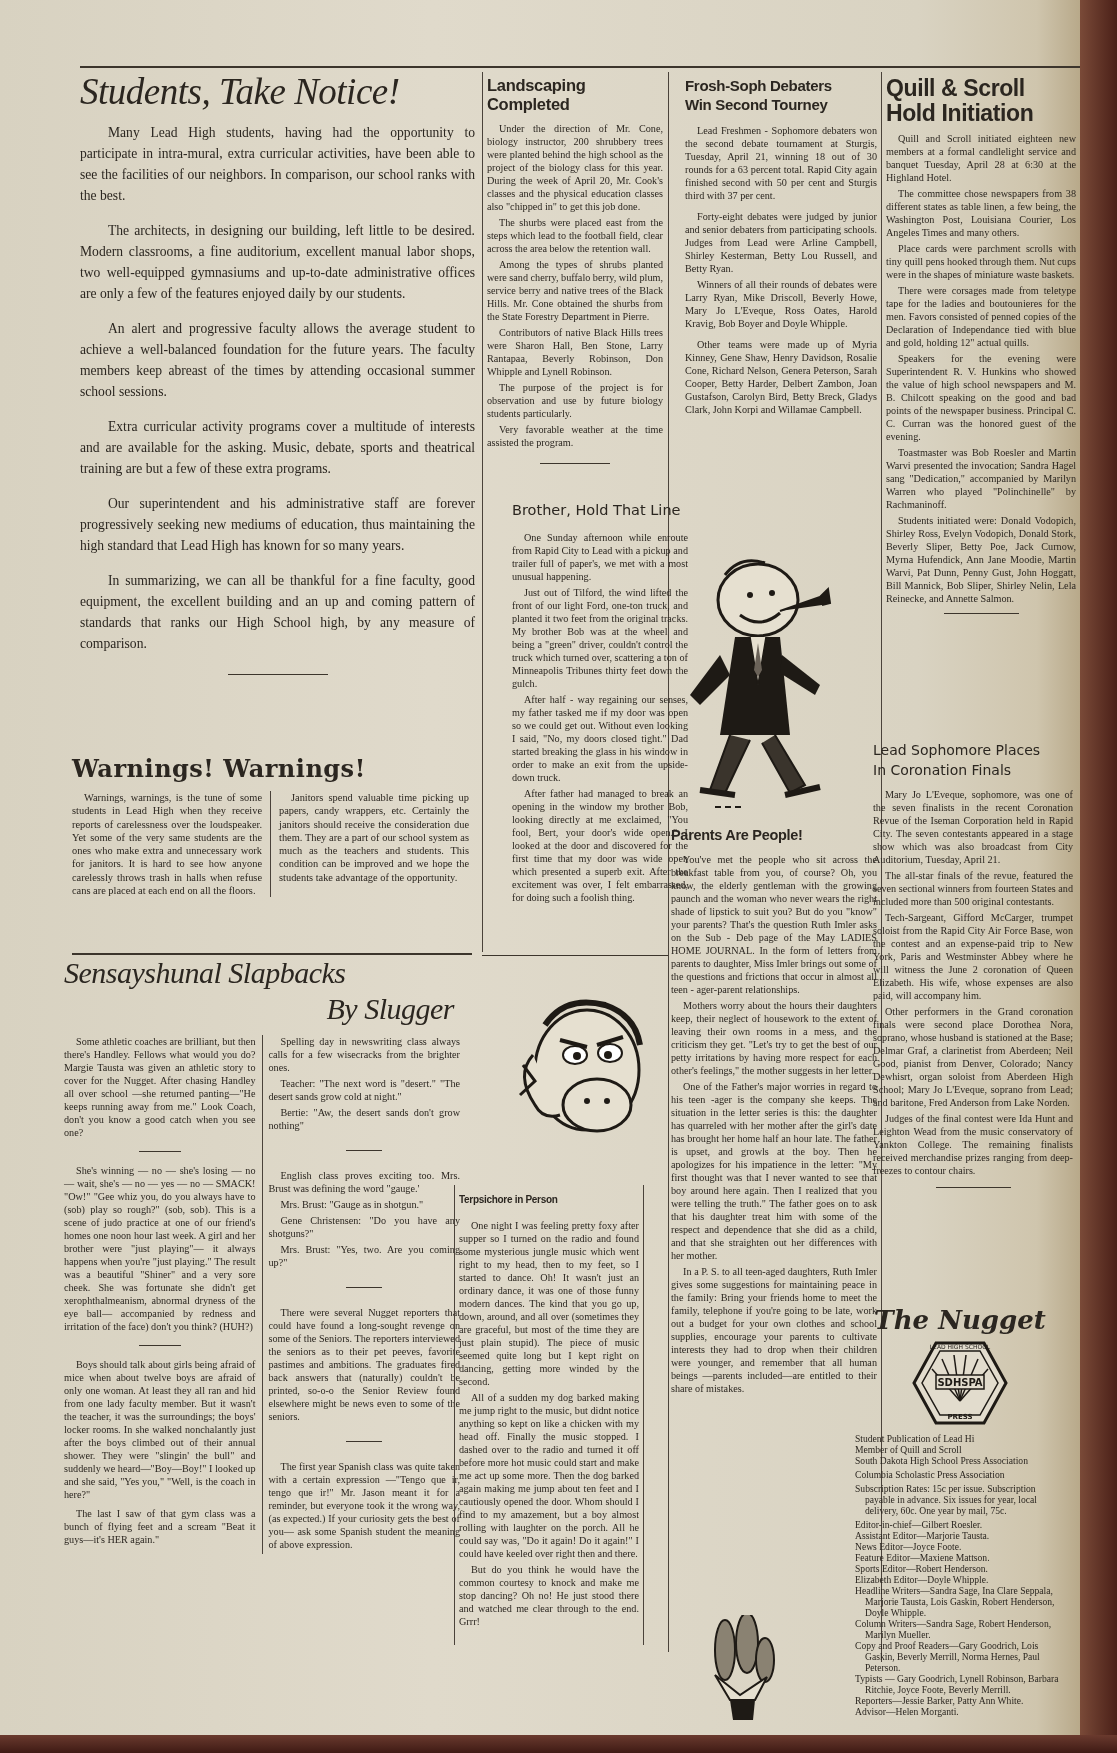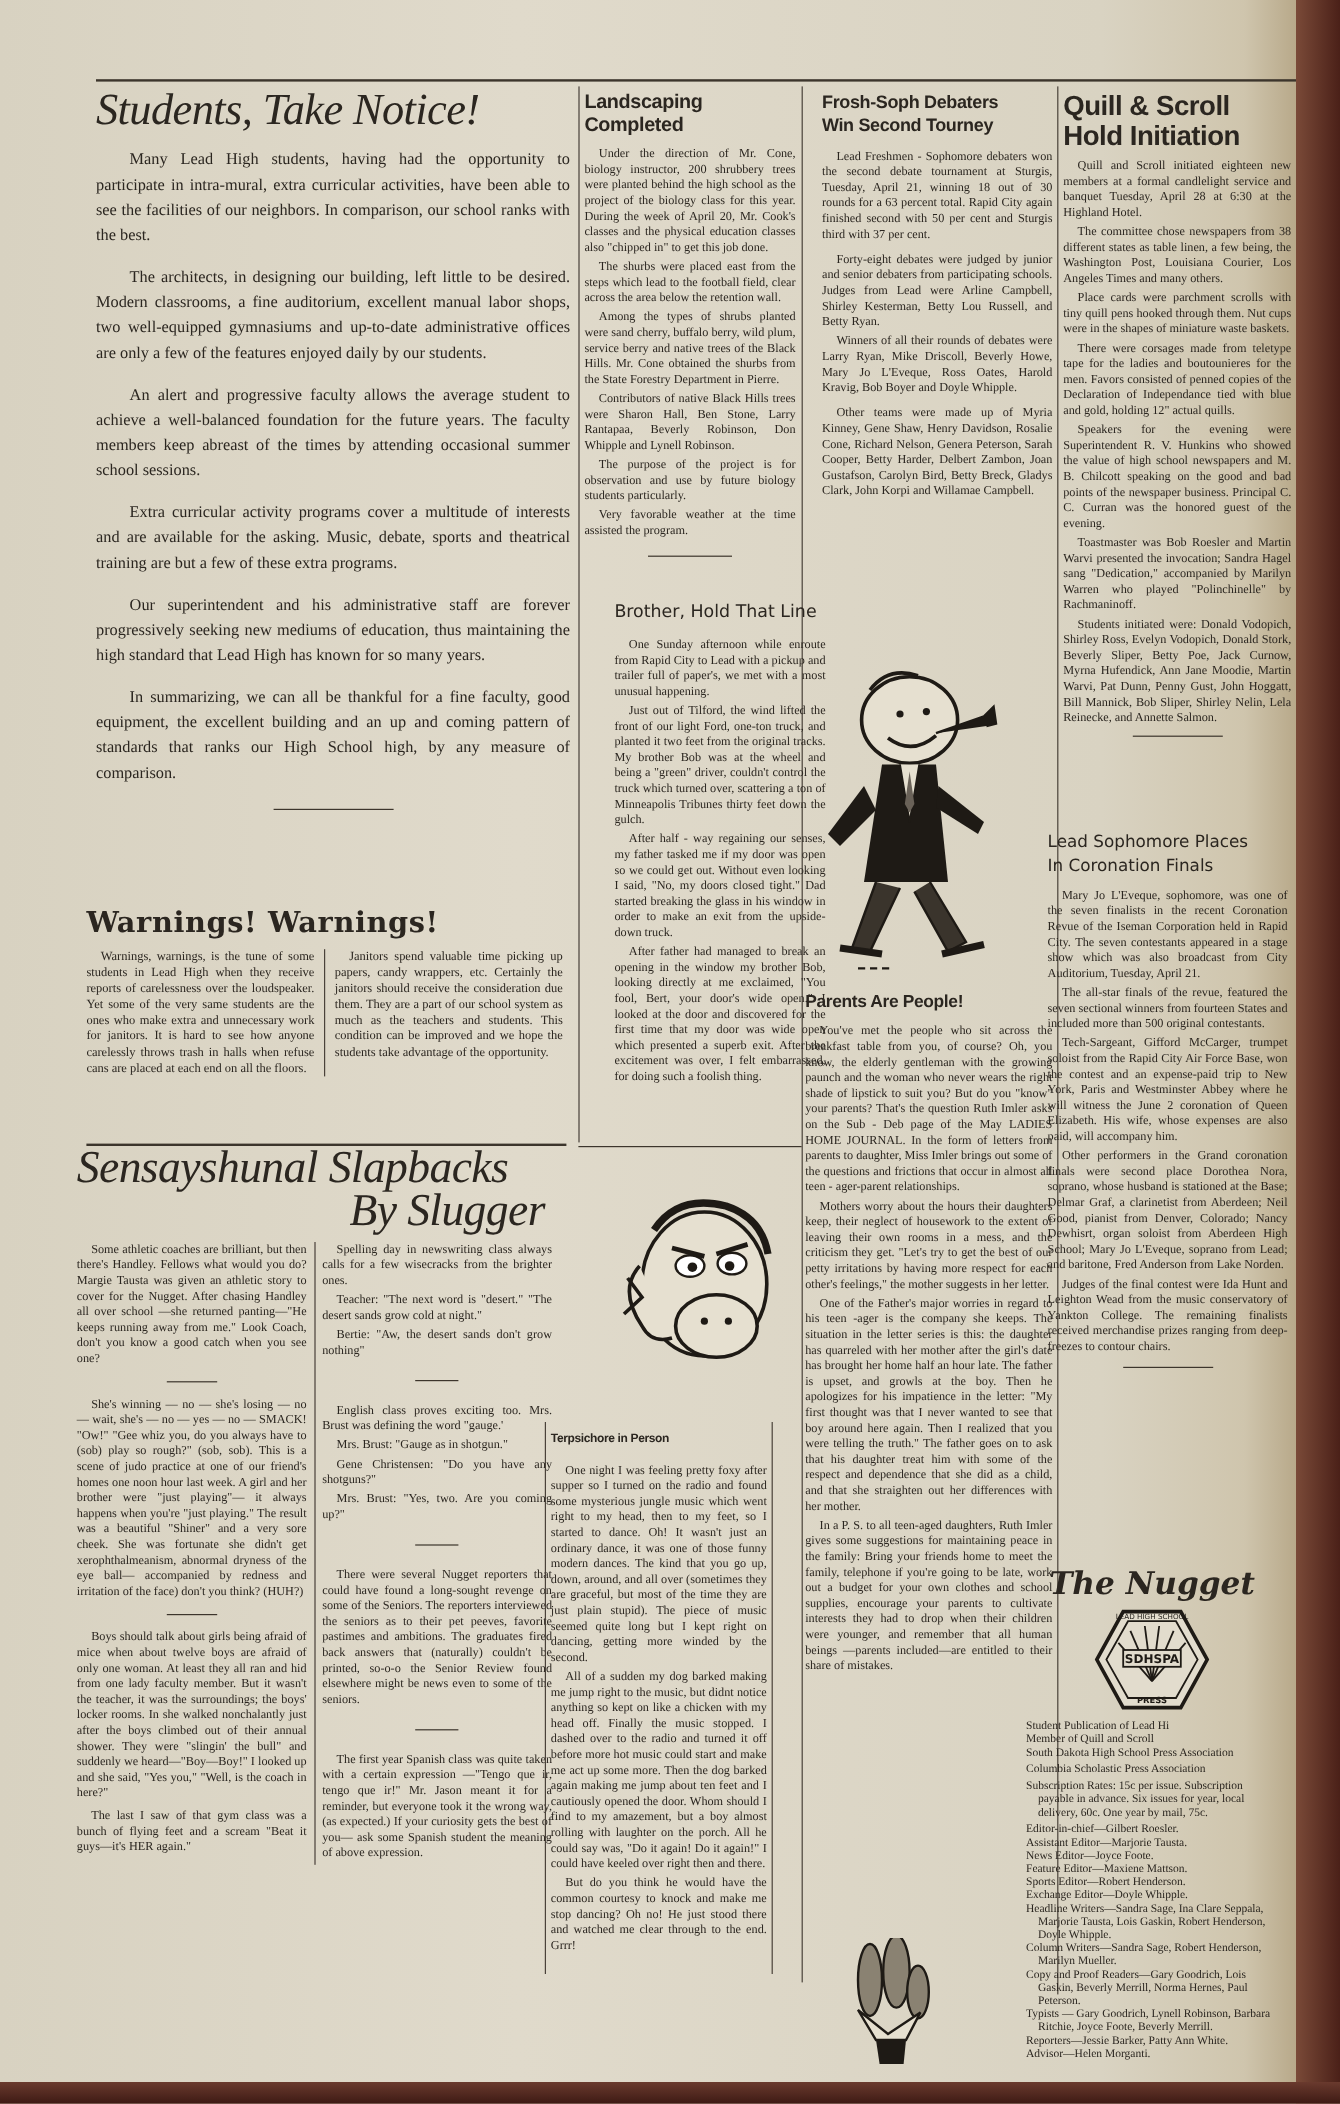--- a/index.html
+++ b/index.html
@@ -97,21 +97,21 @@
     <div style="display:flex; gap:8px;">
       <div class="body-text" style="width:190px; text-indent:12px; font-size:10.4px; line-height:13.3px;">Warnings, warnings, is the tune of some students in Lead High when they receive reports of carelessness over the loudspeaker. Yet some of the very same students are the ones who make extra and unnecessary work for janitors. It is hard to see how anyone carelessly throws trash in halls when refuse cans are placed at each end on all the floors.</div>
       <div style="width:1px; background:#4a423a;"></div>
       <div class="body-text" style="width:190px; text-indent:12px; font-size:10.4px; line-height:13.3px;">Janitors spend valuable time picking up papers, candy wrappers, etc. Certainly the janitors should receive the consideration due them. They are a part of our school system as much as the teachers and students. This condition can be improved and we hope the students take advantage of the opportunity.</div>
     </div>
   </div>
 
   <div class="abs" style="left:72px; top:953px; width:400px; height:2px; background:#3c352c;"></div>
 
   <div class="abs" style="left:64px; top:955px; width:396px;">
-    <div class="h-italic" style="font-size:38px; line-height:36px;">
+    <div class="h-italic" style="font-size:30px; line-height:36px;">
       <div>Sensayshunal Slapbacks</div>
       <div style="text-align:right; padding-right:6px;">By Slugger</div>
     </div>
     <div style="display:flex; gap:6px; margin-top:8px;">
       <div class="body-text" style="width:192px;">
         <p>Some athletic coaches are brilliant, but then there's Handley. Fellows what would you do? Margie Tausta was given an athletic story to cover for the Nugget. After chasing Handley all over school —she returned panting—"He keeps running away from me." Look Coach, don't you know a good catch when you see one?</p>
         <div class="hrule-short" style="width:42px;"></div>
         <p>She's winning — no — she's losing — no — wait, she's — no — yes — no — SMACK! "Ow!" "Gee whiz you, do you always have to (sob) play so rough?" (sob, sob). This is a scene of judo practice at one of our friend's homes one noon hour last week. A girl and her brother were "just playing"— it always happens when you're "just playing." The result was a beautiful "Shiner" and a very sore cheek. She was fortunate she didn't get xerophthalmeanism, abnormal dryness of the eye ball— accompanied by redness and irritation of the face) don't you think? (HUH?)</p>
         <div class="hrule-short" style="width:42px;"></div>
         <p>Boys should talk about girls being afraid of mice when about twelve boys are afraid of only one woman. At least they all ran and hid from one lady faculty member. But it wasn't the teacher, it was the surroundings; the boys' locker rooms. In she walked nonchalantly just after the boys climbed out of their annual shower. They were "slingin' the bull" and suddenly we heard—"Boy—Boy!" I looked up and she said, "Yes you," "Well, is the coach in here?"</p>
@@ -248,21 +248,21 @@
       <p>The committee chose newspapers from 38 different states as table linen, a few being, the Washington Post, Louisiana Courier, Los Angeles Times and many others.</p>
       <p>Place cards were parchment scrolls with tiny quill pens hooked through them. Nut cups were in the shapes of miniature waste baskets.</p>
       <p>There were corsages made from teletype tape for the ladies and boutounieres for the men. Favors consisted of penned copies of the Declaration of Independance tied with blue and gold, holding 12" actual quills.</p>
       <p>Speakers for the evening were Superintendent R. V. Hunkins who showed the value of high school newspapers and M. B. Chilcott speaking on the good and bad points of the newspaper business. Principal C. C. Curran was the honored guest of the evening.</p>
       <p>Toastmaster was Bob Roesler and Martin Warvi presented the invocation; Sandra Hagel sang "Dedication," accompanied by Marilyn Warren who played "Polinchinelle" by Rachmaninoff.</p>
       <p>Students initiated were: Donald Vodopich, Shirley Ross, Evelyn Vodopich, Donald Stork, Beverly Sliper, Betty Poe, Jack Curnow, Myrna Hufendick, Ann Jane Moodie, Martin Warvi, Pat Dunn, Penny Gust, John Hoggatt, Bill Mannick, Bob Sliper, Shirley Nelin, Lela Reinecke, and Annette Salmon.</p>
     </div>
     <div class="hrule-short" style="width:75px; margin:8px auto 6px;"></div>
   </div>
 
-  <div class="abs" style="left:873px; top:692px; width:200px;">
+  <div class="abs" style="left:873px; top:740px; width:200px;">
     <h3 class="h-sans-light" style="font-size:14px; line-height:20px; margin-bottom:8px;">
       <div>Lead Sophomore Places</div>
       <div>In Coronation Finals</div>
     </h3>
     <div class="body-text">
       <p>Mary Jo L'Eveque, sophomore, was one of the seven finalists in the recent Coronation Revue of the Iseman Corporation held in Rapid City. The seven contestants appeared in a stage show which was also broadcast from City Auditorium, Tuesday, April 21.</p>
       <p>The all-star finals of the revue, featured the seven sectional winners from fourteen States and included more than 500 original contestants.</p>
       <p>Tech-Sargeant, Gifford McCarger, trumpet soloist from the Rapid City Air Force Base, won the contest and an expense-paid trip to New York, Paris and Westminster Abbey where he will witness the June 2 coronation of Queen Elizabeth. His wife, whose expenses are also paid, will accompany him.</p>
       <p>Other performers in the Grand coronation finals were second place Dorothea Nora, soprano, whose husband is stationed at the Base; Delmar Graf, a clarinetist from Aberdeen; Neil Good, pianist from Denver, Colorado; Nancy Dewhisrt, organ soloist from Aberdeen High School; Mary Jo L'Eveque, soprano from Lead; and baritone, Fred Anderson from Lake Norden.</p>
       <p>Judges of the final contest were Ida Hunt and Leighton Wead from the music conservatory of Yankton College. The remaining finalists received merchandise prizes ranging from deep-freezes to contour chairs.</p>
@@ -292,21 +292,21 @@
       <p style="margin-bottom:0;">Student Publication of Lead Hi</p>
       <p style="margin-bottom:0;">Member of Quill and Scroll</p>
       <p>South Dakota High School Press Association</p>
       <p>Columbia Scholastic Press Association</p>
       <p>Subscription Rates: 15c per issue. Subscription payable in advance. Six issues for year, local delivery, 60c. One year by mail, 75c.</p>
       <p style="margin-bottom:0;">Editor-in-chief—Gilbert Roesler.</p>
       <p style="margin-bottom:0;">Assistant Editor—Marjorie Tausta.</p>
       <p style="margin-bottom:0;">News Editor—Joyce Foote.</p>
       <p style="margin-bottom:0;">Feature Editor—Maxiene Mattson.</p>
       <p style="margin-bottom:0;">Sports Editor—Robert Henderson.</p>
-      <p style="margin-bottom:0;">Exchange Editor—Doyle Whipple.</p>
+      <p style="margin-bottom:0;">Elizabeth Editor—Doyle Whipple.</p>
       <p style="margin-bottom:0;">Headline Writers—Sandra Sage, Ina Clare Seppala, Marjorie Tausta, Lois Gaskin, Robert Henderson, Doyle Whipple.</p>
       <p style="margin-bottom:0;">Column Writers—Sandra Sage, Robert Henderson, Marilyn Mueller.</p>
       <p style="margin-bottom:0;">Copy and Proof Readers—Gary Goodrich, Lois Gaskin, Beverly Merrill, Norma Hernes, Paul Peterson.</p>
       <p style="margin-bottom:0;">Typists — Gary Goodrich, Lynell Robinson, Barbara Ritchie, Joyce Foote, Beverly Merrill.</p>
       <p style="margin-bottom:0;">Reporters—Jessie Barker, Patty Ann White.</p>
       <p style="margin-bottom:0;">Advisor—Helen Morganti.</p>
     </div>
   </div>
 
 </div>

